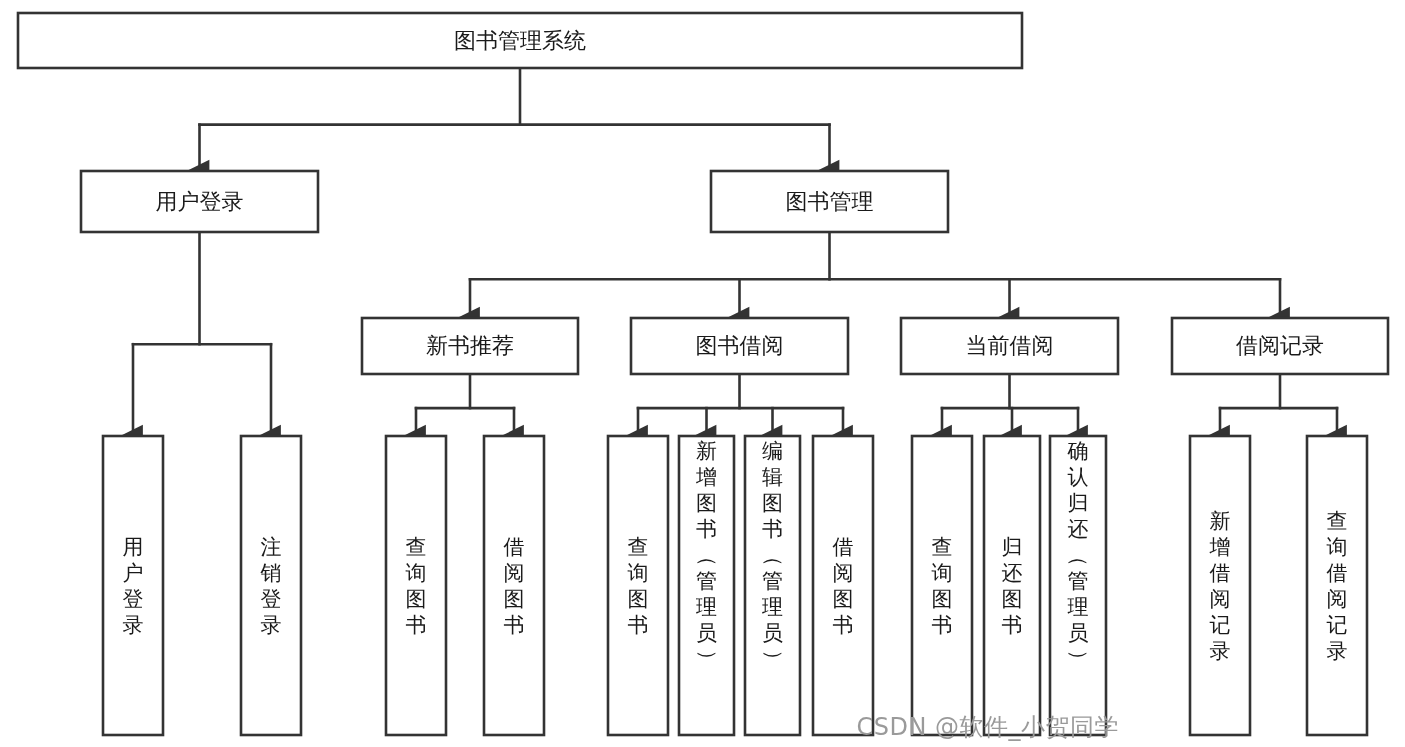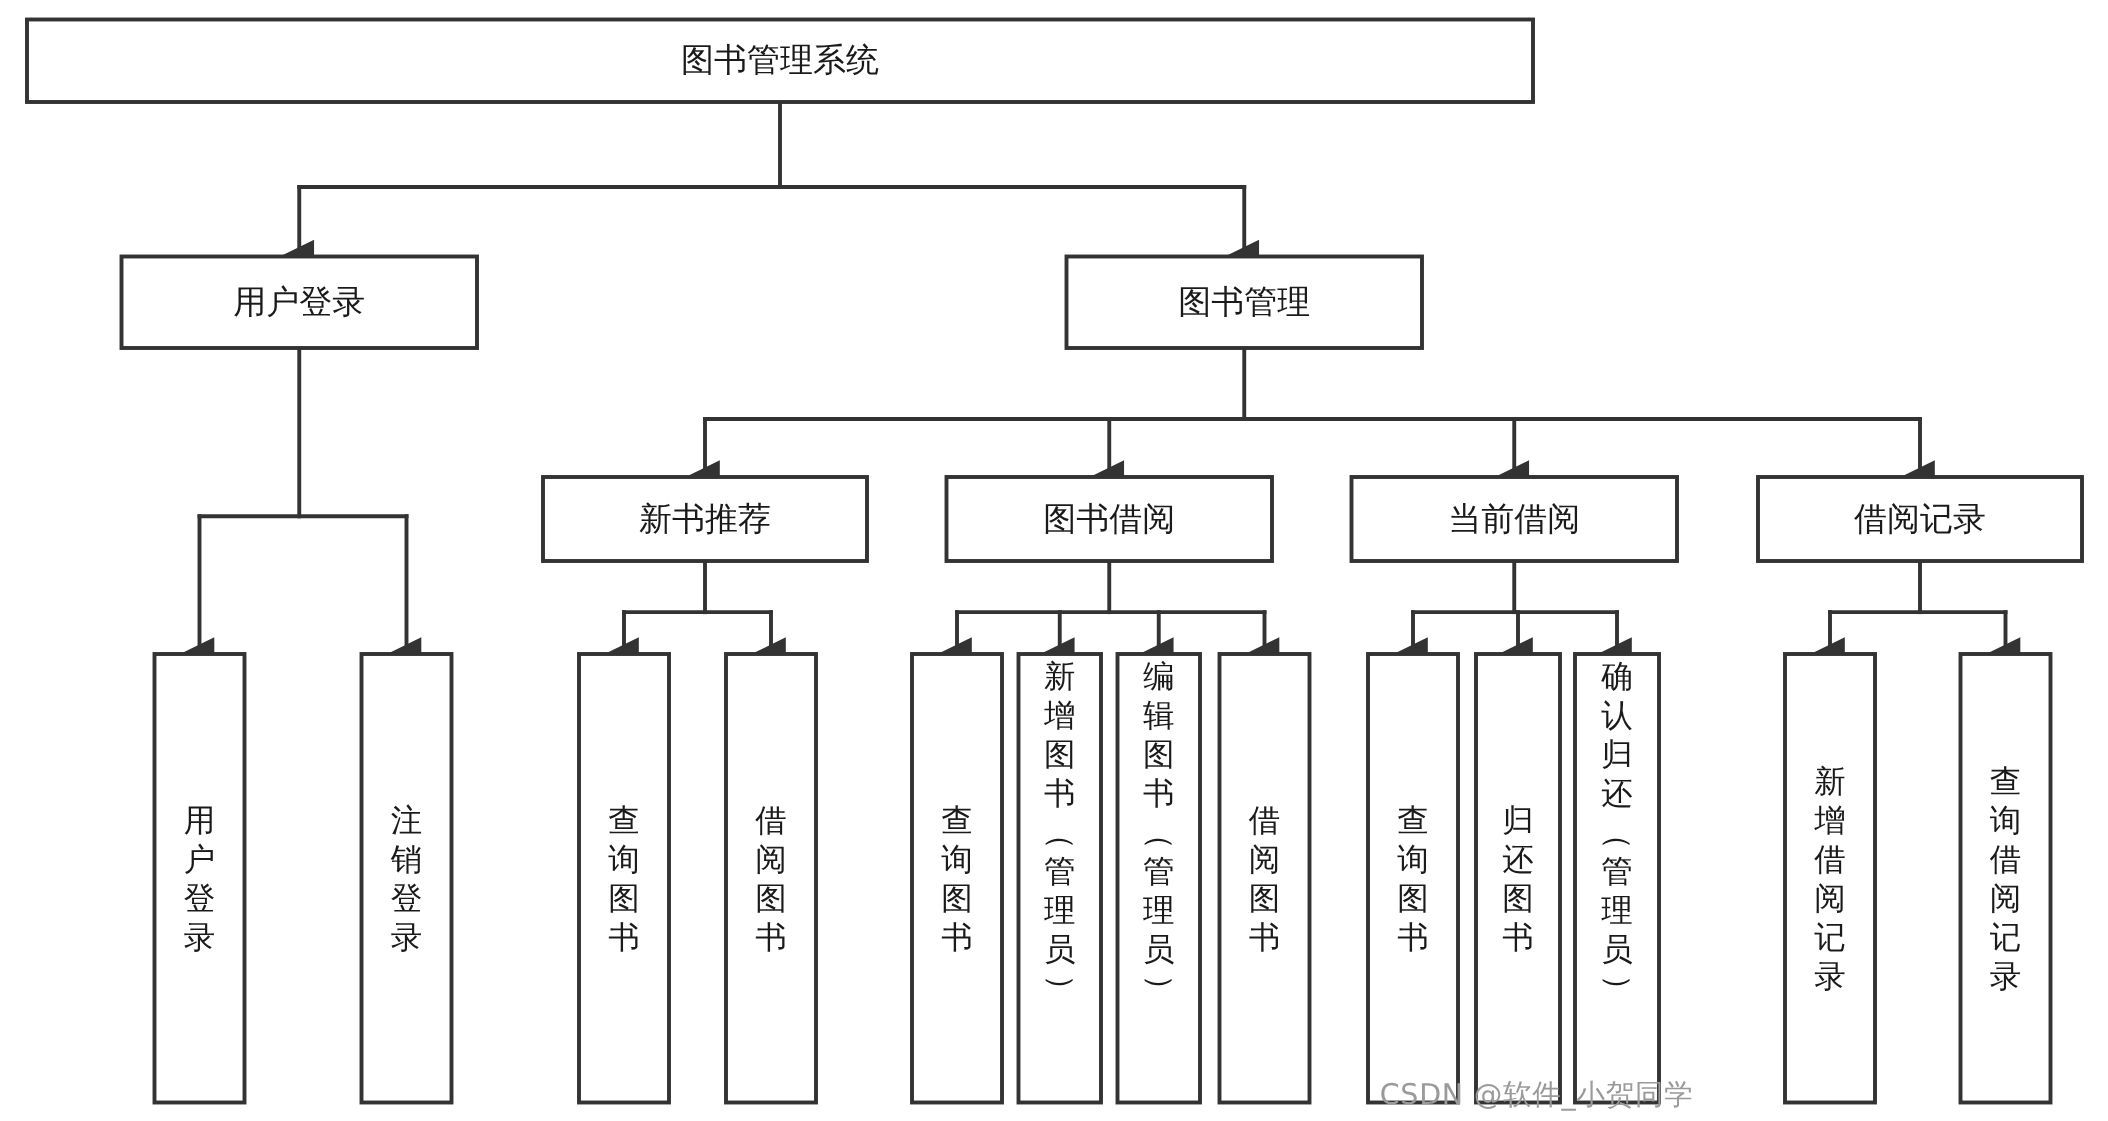--- a/index.html
+++ b/index.html
@@ -11,21 +11,20 @@
     width: 1405px;
     height: 747px;
     font-family: "DejaVu Sans", "Liberation Sans", sans-serif;
     overflow: hidden;
   }
   #diagram-root {
     position: relative;
     width: 1131px;
     height: 747px;
     background: #ffffff;
-    padding-left: 10px;
   }
   svg.flow {
     position: absolute;
     top: 0;
     left: 0;
     width: 1405px;
     height: 747px;
     display: block;
   }
   .node-rect {
@@ -50,21 +49,21 @@
     fill: #1a1a1a;
     font-family: "DejaVu Sans", "Liberation Sans", sans-serif;
     font-size: 21px;
     text-anchor: middle;
   }
   .watermark {
     position: absolute;
     right: 12px;
     bottom: 4px;
     font-family: "DejaVu Sans", "Liberation Sans", sans-serif;
-    font-size: 19px;
+    font-size: 24px;
     color: #9a9a9a;
     white-space: nowrap;
     letter-spacing: 0.5px;
     pointer-events: none;
   }
 </style>
 </head>
 <body>
 
 <div id="diagram-root">

